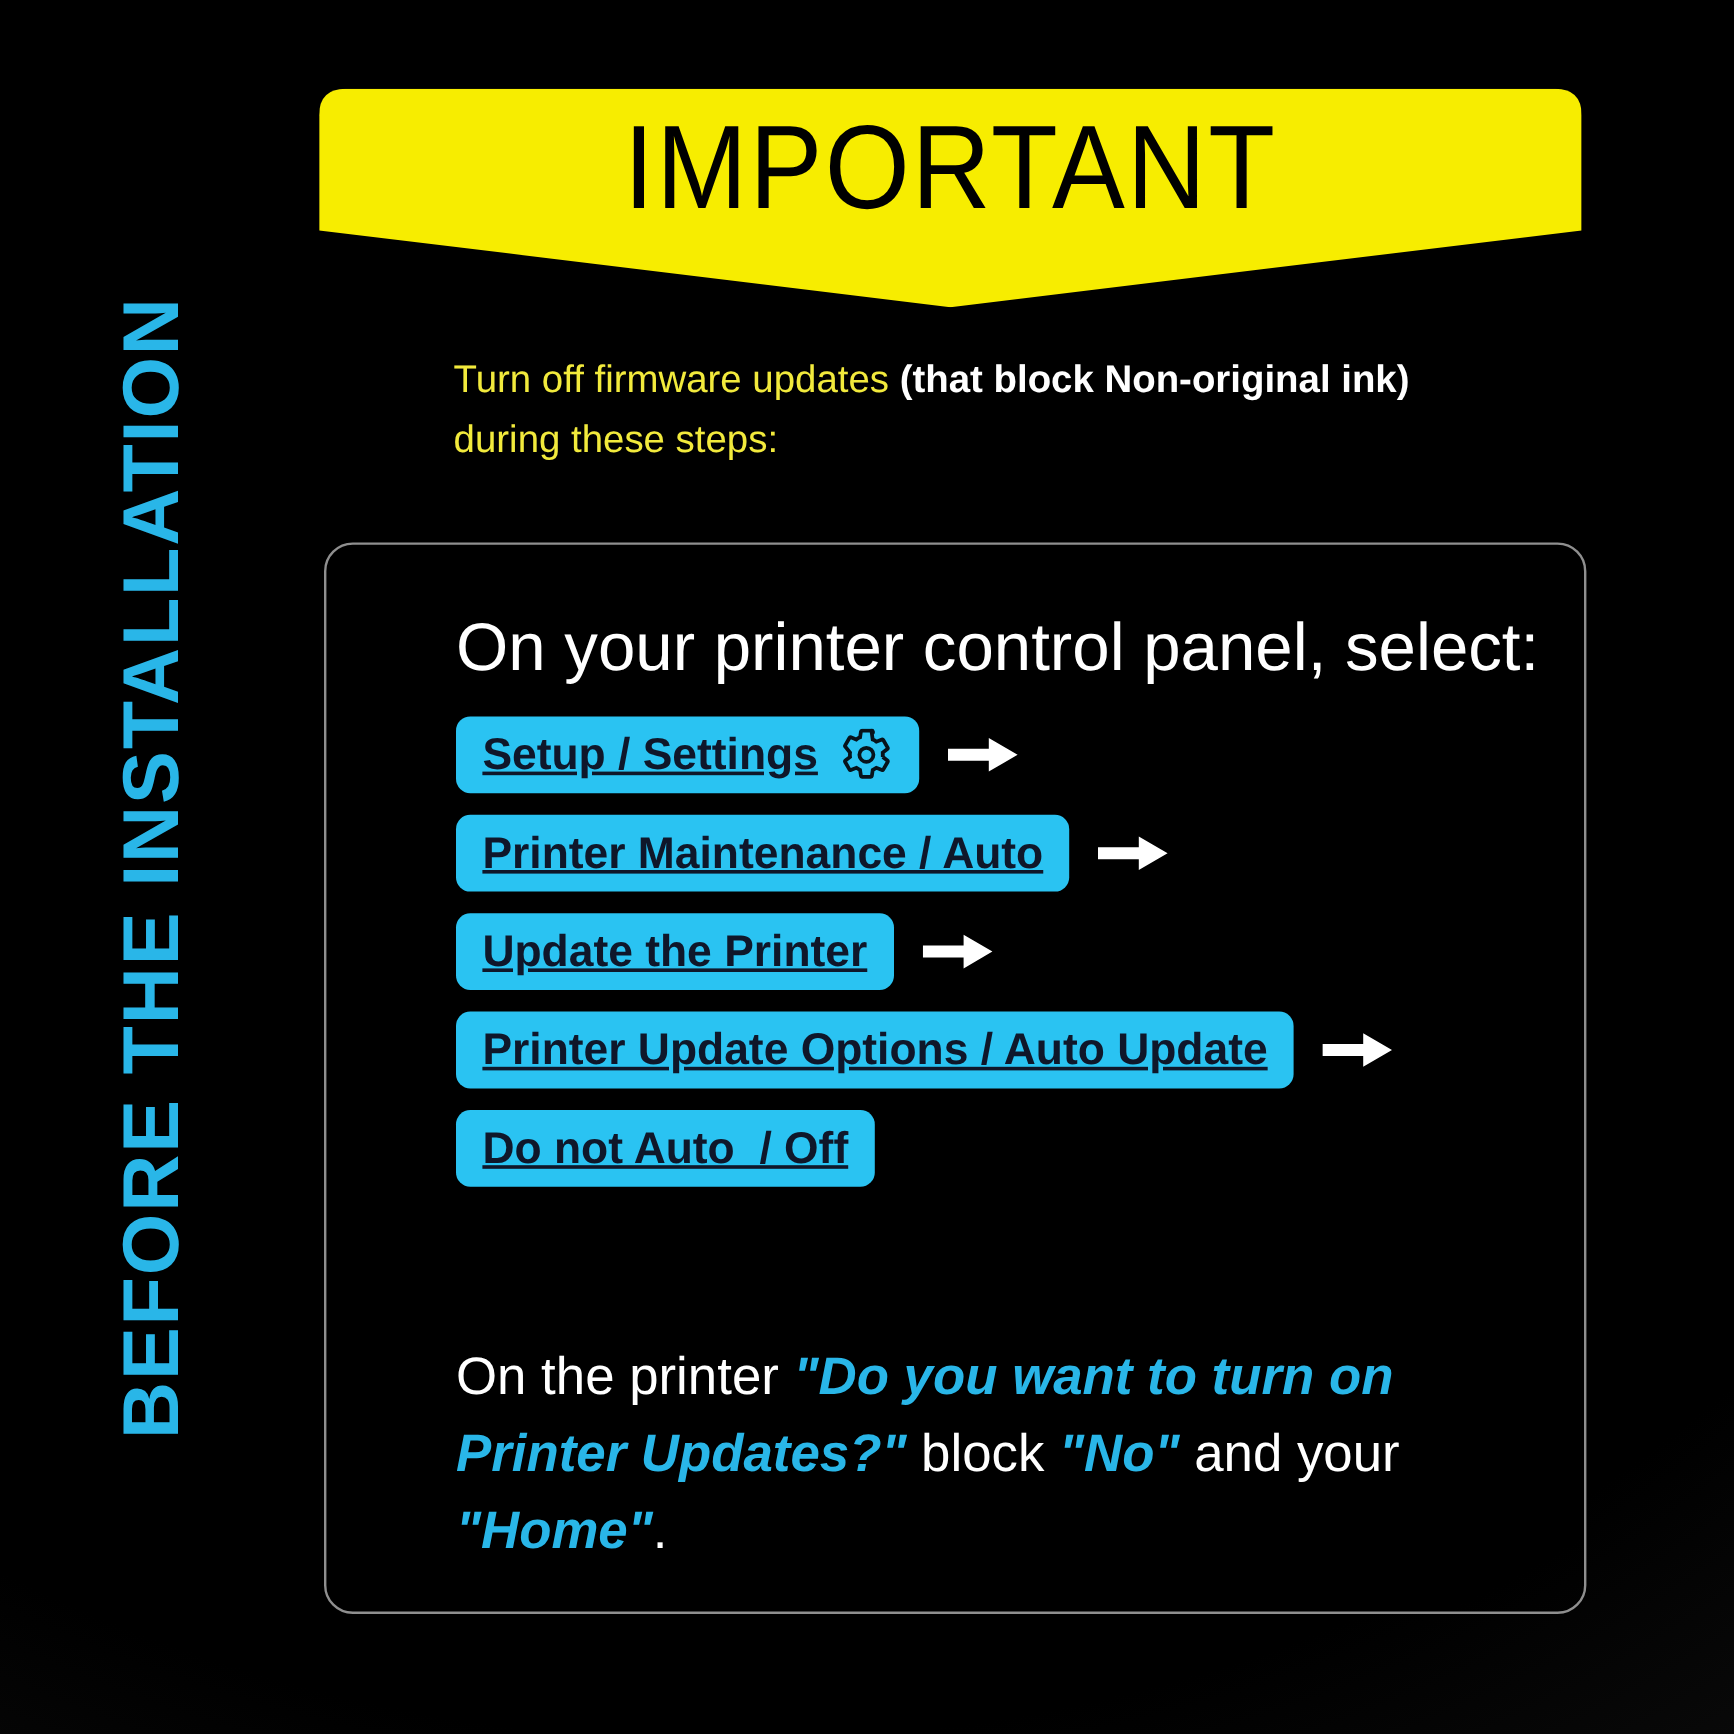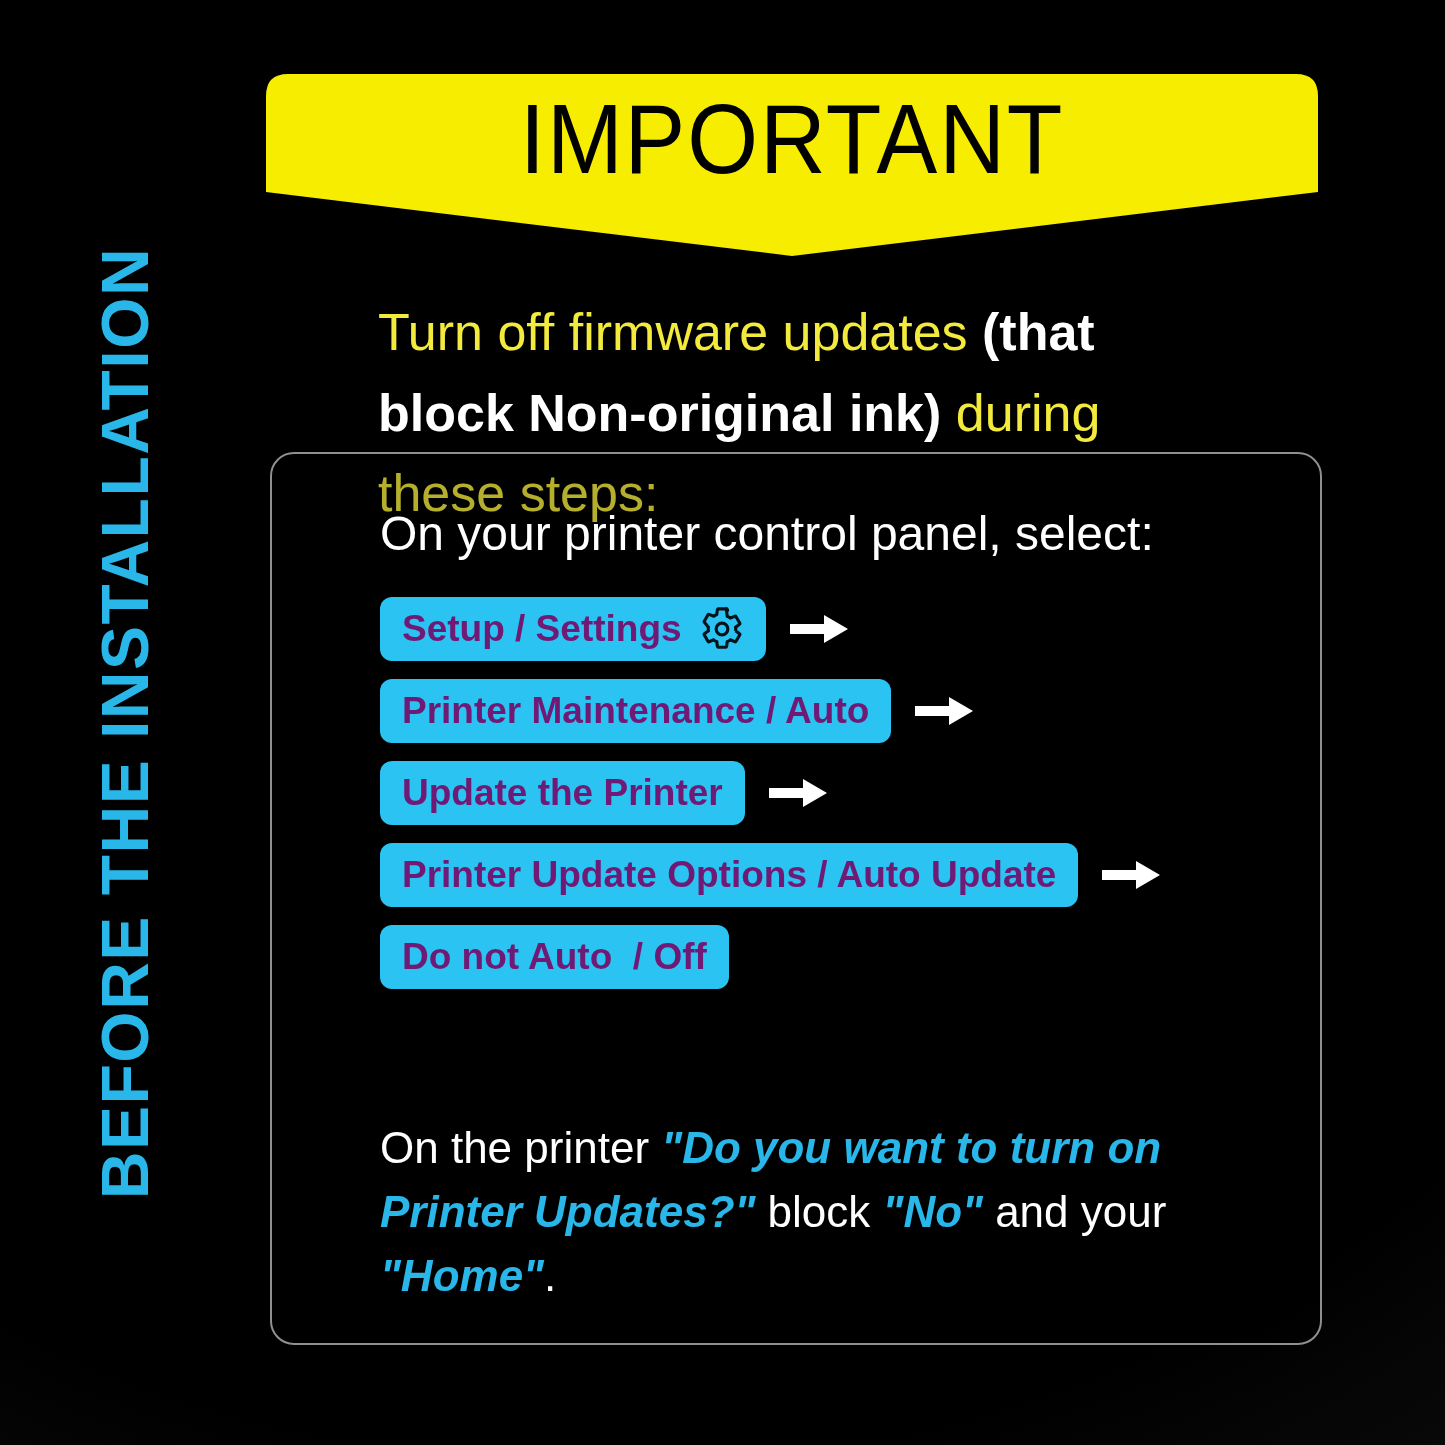--- a/index.html
+++ b/index.html
@@ -67,21 +67,21 @@
     transform: scaleX(0.92);
   }
 
   
   #subtitle {
     position: absolute;
     left: 378px;
     top: 292px;
     width: 830px;
     font-family: "Liberation Sans", sans-serif;
-    font-size: 52px;
+    font-size: 32px;
     line-height: 1.55;
     color: #f2ea3c;
     font-weight: normal;
   }
   #subtitle .w {
     color: #ffffff;
     font-weight: bold;
   }
 
   
@@ -96,21 +96,21 @@
     box-sizing: border-box;
     background: rgba(0,0,0,0.25);
   }
 
   #panel-heading {
     position: absolute;
     left: 108px;
     top: 52px;
     color: #ffffff;
     font-family: "Liberation Sans", sans-serif;
-    font-size: 48px;
+    font-size: 56px;
     font-weight: normal;
     white-space: nowrap;
   }
 
   
   #steps {
     position: absolute;
     left: 108px;
     top: 143px;
     width: 900px;
@@ -124,26 +124,27 @@
   .pill {
     background: #2ac3f2;
     border-radius: 12px;
     height: 64px;
     display: inline-flex;
     align-items: center;
     padding: 0 22px;
     box-sizing: border-box;
   }
   .pill-label {
-    color: #701a75;
+    color: #0f172a;
     font-family: "Liberation Sans", sans-serif;
     font-weight: bold;
     font-size: 37px;
     white-space: pre;
     letter-spacing: 0px;
+    text-decoration: underline;
   }
   .gear-icon {
     margin-left: 18px;
     display: inline-flex;
     align-items: center;
   }
   .arrow-icon {
     margin-left: 24px;
     display: inline-flex;
     align-items: center;

